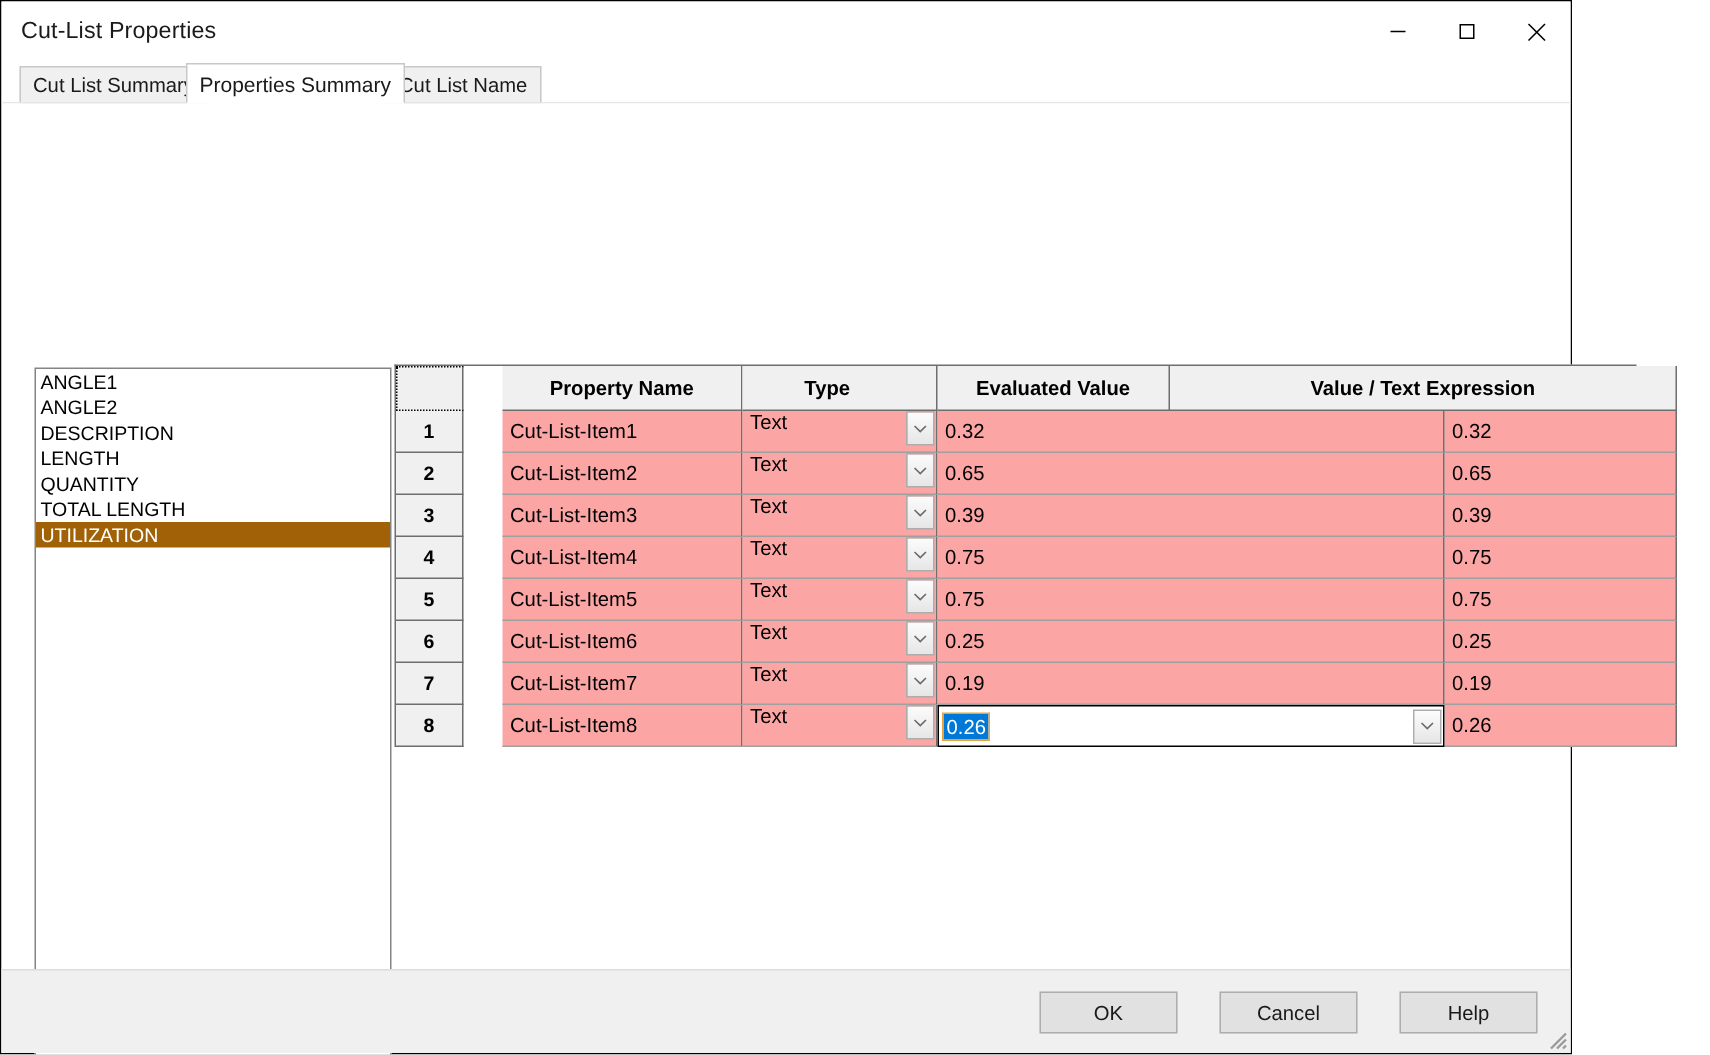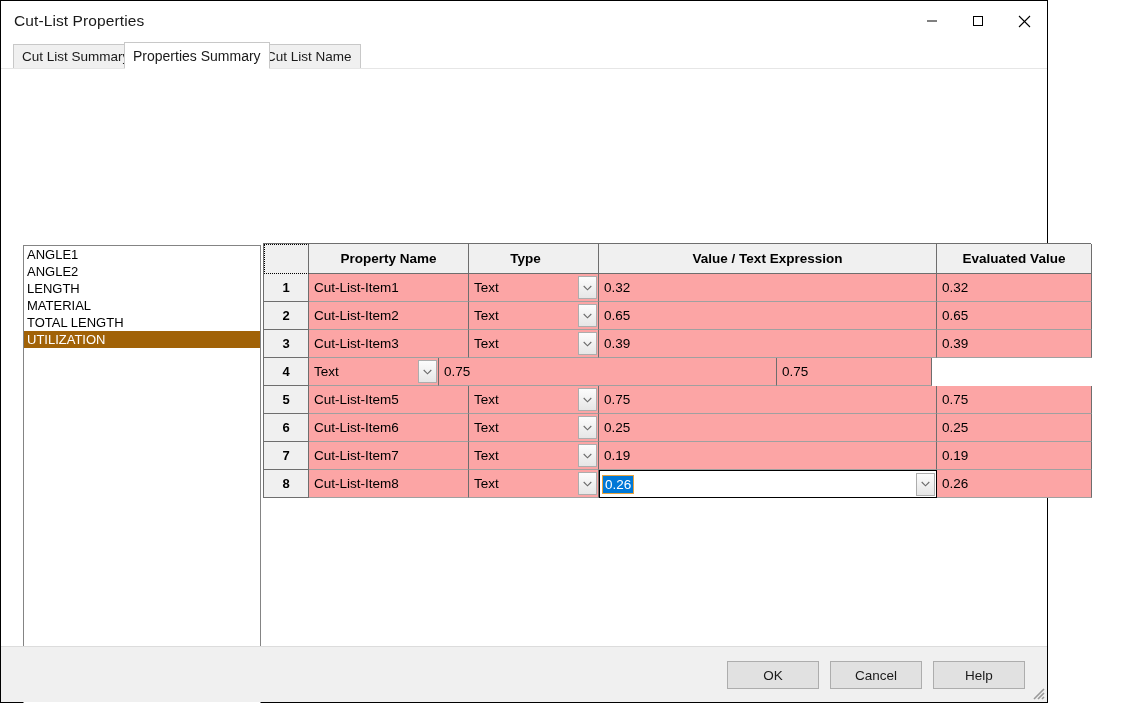--- a/index.html
+++ b/index.html
@@ -171,28 +171,27 @@
     justify-content: center;
     font-weight: bold;
     font-size: 13px;
     border-bottom: 1px solid #6e6e6e;
   }
   #grid-header .c-num {
     border: 1px dotted #000000;
     border-right: 1px solid #6e6e6e;
     background: #f0f0f0;
   }
-  .c-name  { width: 160px; min-width: 160px; }
+  .c-name  { width: 160px; min-width: 160px; margin-left: 26px; }
   .c-type  { width: 130px; min-width: 130px; padding-right: 0; position: relative; }
   .c-value { width: 338px; min-width: 338px; position: relative; }
   .c-eval  { width: 155px; min-width: 155px; border-right: 1px solid #6e6e6e; }
 
   .type-inner {
     display: flex;
-    align-items: center;
     width: 100%;
     height: 100%;
     justify-content: space-between;
   }
   .combo-btn {
     width: 17px;
     height: 21px;
     background: linear-gradient(#fcfcfc, #e6e6e6);
     border: 1px solid #adadad;
     display: flex;
@@ -231,21 +230,21 @@
     position: absolute;
     left: 0; right: 0; bottom: 0;
     height: 55px;
     background: #f0f0f0;
     border-top: 1px solid #dcdcdc;
   }
   #btn-row {
     position: absolute;
     right: 22px; top: 14px;
     display: flex;
-    gap: 11px;
+    gap: 28px;
   }
   .dlg-btn {
     width: 92px; height: 28px;
     box-sizing: border-box;
     border: 1px solid #adadad;
     background: #e1e1e1;
     font-family: "Liberation Sans", sans-serif;
     font-size: 13.5px;
     color: #1a1a1a;
     display: flex;
@@ -295,34 +294,35 @@
     <div class="tab" id="tab-2">
       <span>Cut List Name</span>
     </div>
   </div>
 
   <div id="client">
 
     <div id="prop-list">
       <div class="prop-item">ANGLE1</div>
       <div class="prop-item">ANGLE2</div>
+      <div class="prop-item">DESCRIPTION</div>
       <div class="prop-item">LENGTH</div>
-      <div class="prop-item">MATERIAL</div>
+      <div class="prop-item">QUANTITY</div>
       <div class="prop-item">TOTAL LENGTH</div>
       <div class="prop-item selected">UTILIZATION</div>
     </div>
 
     <div id="grid">
 
       <div class="grid-row" id="grid-header">
         <div class="grid-cell c-num"></div>
         <div class="grid-cell c-name">Property Name</div>
         <div class="grid-cell c-type" style="justify-content:center;padding-right:21px;">Type</div>
+        <div class="grid-cell c-eval">Evaluated Value</div>
         <div class="grid-cell c-value">Value / Text Expression</div>
-        <div class="grid-cell c-eval">Evaluated Value</div>
       </div>
 
       <div class="grid-row">
         <div class="grid-cell c-num">1</div>
         <div class="grid-cell c-name">Cut-List-Item1</div>
         <div class="grid-cell c-type">
           <div class="type-inner">
             <span>Text</span>
             <span class="combo-btn">
                 <svg width="9" height="6" viewBox="0 0 9 6">
@@ -364,20 +364,21 @@
                 </svg>
               </span>
           </div>
         </div>
         <div class="grid-cell c-value">0.39</div>
         <div class="grid-cell c-eval">0.39</div>
       </div>
 
       <div class="grid-row">
         <div class="grid-cell c-num">4</div>
+        <div class="grid-cell c-name">Cut-List-Item4</div>
         <div class="grid-cell c-type">
           <div class="type-inner">
             <span>Text</span>
             <span class="combo-btn">
                 <svg width="9" height="6" viewBox="0 0 9 6">
                   <path d="M0.7 1 L4.5 4.8 L8.3 1" fill="none" stroke="#6b6b6b" stroke-width="1.1"></path>
                 </svg>
               </span>
           </div>
         </div>

